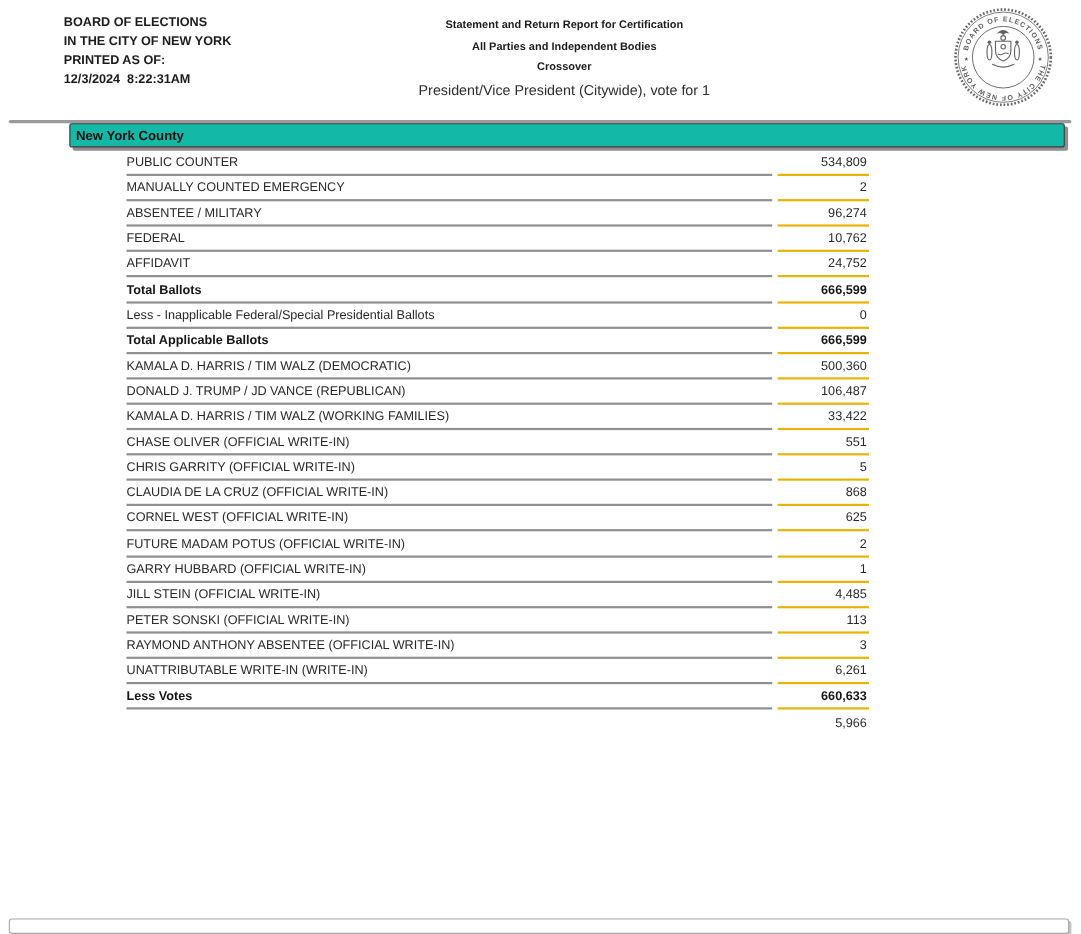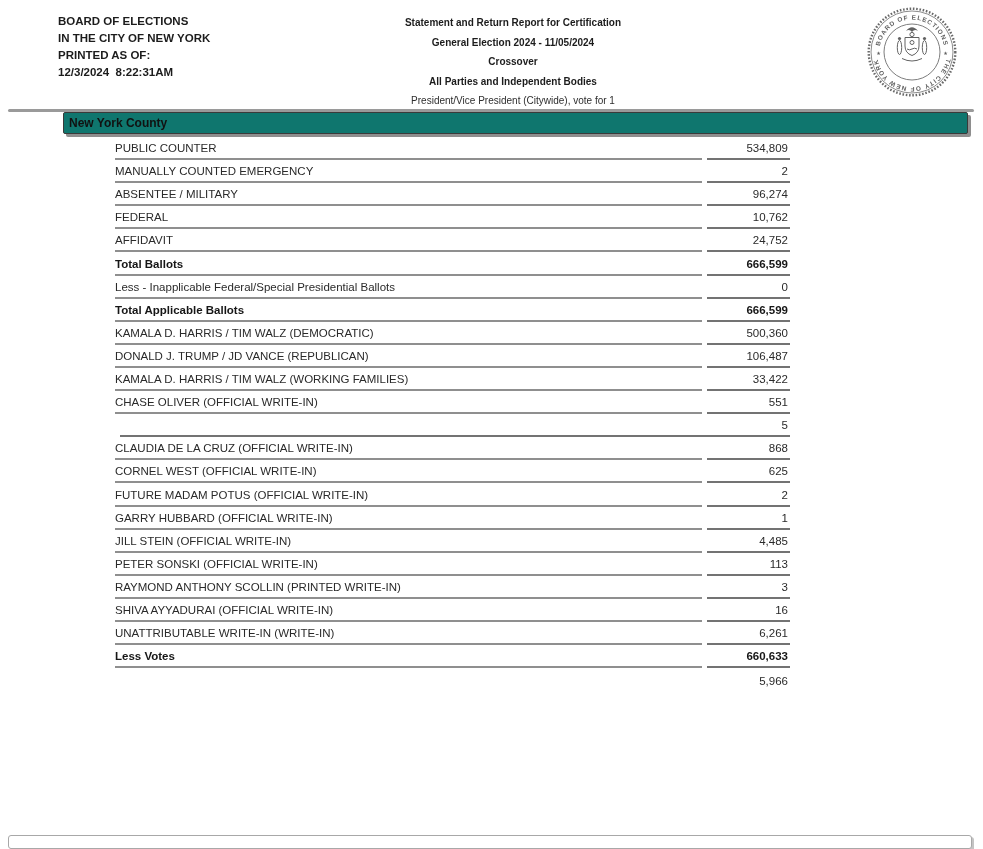--- a/index.html
+++ b/index.html
@@ -12,47 +12,47 @@
   
   .header-left {
     position:absolute; left:58px; top:13px;
     font-size:11.5px; font-weight:700; line-height:17px; color:#1c1c1c;
   }
   .header-left .pre { white-space:pre; }
   .header-center {
     position:absolute; left:233px; top:13px; width:560px; text-align:center; color:#1c1c1c;
   }
   .hc-line { font-size:10px; font-weight:700; line-height:19.5px; }
-  .hc-contest { font-size:10px; font-weight:400; line-height:19px; color:#2e2e2e; }
+  .hc-contest { font-size:13px; font-weight:400; line-height:19px; color:#2e2e2e; }
   .seal {
     position:absolute; left:866px; top:6px; width:92px; height:92px; opacity:.88;
   }
   
   .section-divider {
     position:absolute; left:8px; top:109px; width:966px; height:3px;
     background:#9a9a9a; border-radius:2px;
   }
   .county-box {
     position:absolute; left:63px; top:112px; width:898px; height:20px;
-    background:#0f766e; border:1.5px solid #3a3a3a; border-radius:2px;
+    background:#14b8a6; border:1.5px solid #3a3a3a; border-radius:2px;
     box-shadow:3px 3px 0 #8e8e8e;
     display:flex; align-items:center; padding-left:5px;
     font-size:12px; font-weight:700; color:#111; z-index:2;
   }
   
   .results { position:absolute; left:115px; top:137px; width:675px; }
   .trow { display:flex; height:23.1px; align-items:flex-end; box-sizing:border-box; }
   .tlabel {
     width:587px; box-sizing:border-box; border-bottom:2px solid #8f8f8f;
     font-size:11.5px; padding-bottom:4px; color:#2a2a2a;
     white-space:nowrap; overflow:hidden;
   }
   .tgap { width:5px; }
   .tvalue {
-    flex:1; box-sizing:border-box; border-bottom:2px solid #737373;
+    flex:1; box-sizing:border-box; border-bottom:2px solid #eab308;
     text-align:right; font-size:11.5px; padding-bottom:4px; padding-right:2px; color:#2a2a2a;
     white-space:nowrap;
   }
   .trow.total .tlabel, .trow.total .tvalue { font-weight:700; color:#161616; }
   .trow.plain .tlabel, .trow.plain .tvalue { border-bottom:none; }
   
   .next-section-box {
     position:absolute; left:8px; top:835px; width:962px; height:12px;
     border:1px solid #a8a8a8; border-radius:3px; background:#fff;
     box-shadow:2px 2px 0 #c4c4c4;
@@ -63,23 +63,22 @@
 
 <div class="header-left">
   <div>BOARD OF ELECTIONS</div>
   <div>IN THE CITY OF NEW YORK</div>
   <div>PRINTED AS OF:</div>
   <div class="pre">12/3/2024  8:22:31AM</div>
 </div>
 
 <div class="header-center">
   <div class="hc-line">Statement and Return Report for Certification</div>
-  <div class="hc-line">General Election 2024 - 11/05/2024</div>
+  <div class="hc-line">All Parties and Independent Bodies</div>
   <div class="hc-line">Crossover</div>
-  <div class="hc-line">All Parties and Independent Bodies</div>
   <div class="hc-contest">President/Vice President (Citywide), vote for 1</div>
 </div>
 
 <svg class="seal" viewBox="0 0 92 92">
   <defs>
     <path id="arcTop" d="M 13.5 46 A 32.5 32.5 0 0 1 78.5 46" fill="none"></path>
     <path id="arcBottom" d="M 81 46 A 35 35 0 0 1 11 46" fill="none"></path>
   </defs>
   <circle cx="46" cy="46" r="43.3" fill="none" stroke="#555" stroke-width="2.4" stroke-dasharray="1.6 1.7"></circle>
   <circle cx="46" cy="46" r="41" fill="none" stroke="#5a5a5a" stroke-width="0.8"></circle>
@@ -168,20 +167,21 @@
       <div class="tlabel">KAMALA D. HARRIS / TIM WALZ (WORKING FAMILIES)</div>
       <div class="tgap"></div>
       <div class="tvalue">33,422</div>
     </div>
     <div class="trow normal">
       <div class="tlabel">CHASE OLIVER (OFFICIAL WRITE-IN)</div>
       <div class="tgap"></div>
       <div class="tvalue">551</div>
     </div>
     <div class="trow normal">
+      <div class="tlabel">CHRIS GARRITY (OFFICIAL WRITE-IN)</div>
       <div class="tgap"></div>
       <div class="tvalue">5</div>
     </div>
     <div class="trow normal">
       <div class="tlabel">CLAUDIA DE LA CRUZ (OFFICIAL WRITE-IN)</div>
       <div class="tgap"></div>
       <div class="tvalue">868</div>
     </div>
     <div class="trow normal">
       <div class="tlabel">CORNEL WEST (OFFICIAL WRITE-IN)</div>
@@ -202,28 +202,23 @@
       <div class="tlabel">JILL STEIN (OFFICIAL WRITE-IN)</div>
       <div class="tgap"></div>
       <div class="tvalue">4,485</div>
     </div>
     <div class="trow normal">
       <div class="tlabel">PETER SONSKI (OFFICIAL WRITE-IN)</div>
       <div class="tgap"></div>
       <div class="tvalue">113</div>
     </div>
     <div class="trow normal">
-      <div class="tlabel">RAYMOND ANTHONY SCOLLIN (PRINTED WRITE-IN)</div>
+      <div class="tlabel">RAYMOND ANTHONY ABSENTEE (OFFICIAL WRITE-IN)</div>
       <div class="tgap"></div>
       <div class="tvalue">3</div>
-    </div>
-    <div class="trow normal">
-      <div class="tlabel">SHIVA AYYADURAI (OFFICIAL WRITE-IN)</div>
-      <div class="tgap"></div>
-      <div class="tvalue">16</div>
     </div>
     <div class="trow normal">
       <div class="tlabel">UNATTRIBUTABLE WRITE-IN (WRITE-IN)</div>
       <div class="tgap"></div>
       <div class="tvalue">6,261</div>
     </div>
     <div class="trow total">
       <div class="tlabel">Less Votes</div>
       <div class="tgap"></div>
       <div class="tvalue">660,633</div>

